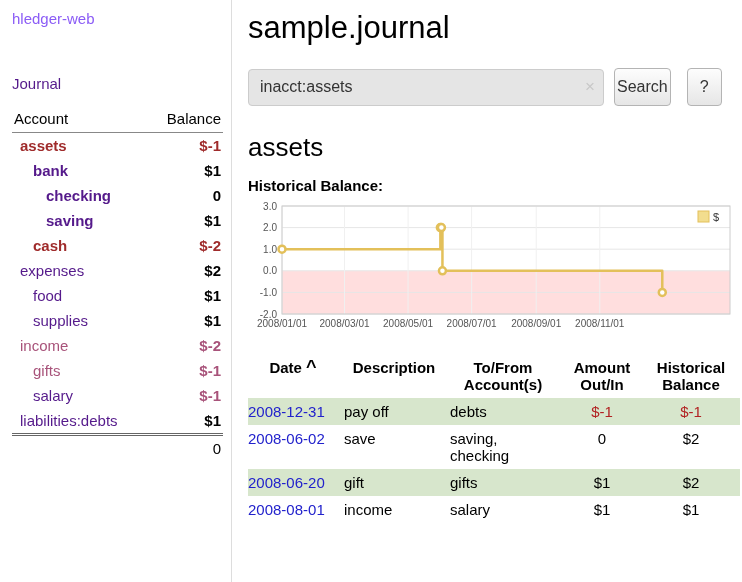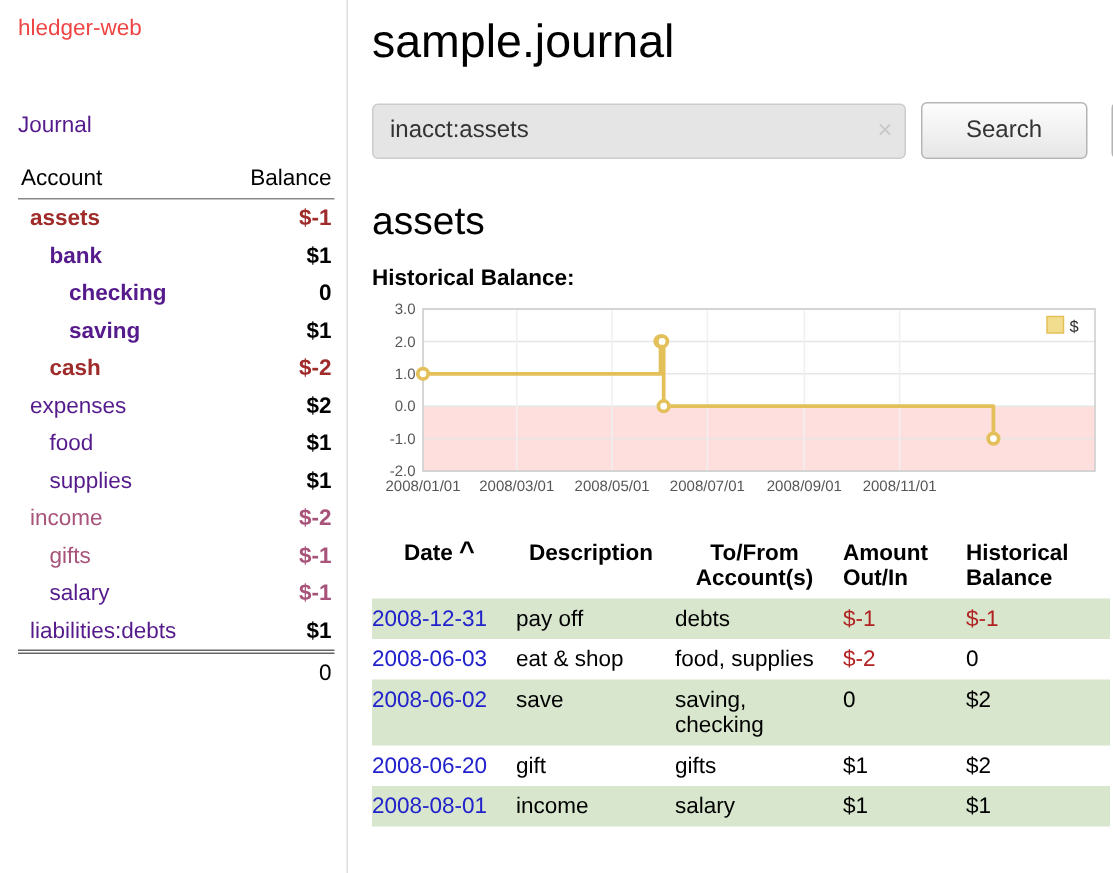--- a/index.html
+++ b/index.html
@@ -16,21 +16,21 @@
     width: 232px; min-width: 232px; height: 100%;
     border-right: 1px solid #ddd;
     padding: 10px 8px 0 12px;
     font-size: 15px;
   }
   a { text-decoration: none; cursor: pointer; }
   .purple { color: #551a8b; }
   .neg { color: #9f2b2b; }
   .rose { color: #a8537a; }
   .bold { font-weight: 700; }
-  .app-title { display: block; color: #ef4444; margin-bottom: 48px; }
+  .app-title { display: block; color: #8b5cf6; margin-bottom: 48px; }
   .journal-link { display: block; color: #551a8b; margin-bottom: 16px; }
   .acct-header {
     display: flex; justify-content: space-between;
     padding: 2px 2px 5px 2px; border-bottom: 1px solid #888;
   }
   .acct-row { display: flex; justify-content: space-between; padding: 4px 2px; }
   .acct-row .acct-bal { font-weight: 700; }
   .lvl1 { padding-left: 8px; }
   .lvl2 { padding-left: 21px; }
   .lvl3 { padding-left: 34px; }
@@ -47,21 +47,21 @@
   .search-box input {
     width: 100%; height: 37px; font-size: 16px; color: #333;
     padding: 0 28px 0 11px; border: 1px solid #ccc; border-radius: 4px;
     font-family: "Liberation Sans", sans-serif; background: #e5e5e5;
   }
   .clear-x {
     position: absolute; right: 9px; top: 8px;
     color: #c8c8c8; font-size: 17px; line-height: 20px; cursor: pointer;
   }
   .btn {
-    margin-left: 10px; height: 38px; padding: 0 29px; font-size: 16px;
+    margin-left: 10px; height: 38px; padding: 0 2px; font-size: 16px;
     color: #333; background: linear-gradient(#fdfdfd, #e6e6e6);
     border: 1px solid #b4b4b4; border-radius: 4px;
     font-family: "Liberation Sans", sans-serif; cursor: pointer;
   }
   .btn-help { margin-left: 16px; padding: 0 12px; }
   h2.account-heading { font-size: 26px; font-weight: 500; margin: 0 0 14px 0; }
   .chart-title { font-weight: 700; font-size: 15px; margin: 0 0 4px 0; }
 
   svg .tick { font-family: "Liberation Sans", sans-serif; font-size: 10px; fill: #555; }
   svg .legend-label { font-size: 11px; fill: #333; }
@@ -73,21 +73,21 @@
   }
   .register col.c-date { width: 96px; }
   .register col.c-desc { width: 106px; }
   .register col.c-acct { width: 112px; }
   .register col.c-amt  { width: 82px; }
   .register col.c-bal  { width: 96px; }
   .register th {
     font-weight: 700; text-align: center; vertical-align: top;
     padding: 3px 6px 5px 0;
   }
-  .register th.r, .register td.r { text-align: left; padding-right: 2px; }
+  .register th.r, .register td.r { text-align: center; padding-right: 2px; }
   .register td { padding: 5px 6px 5px 0; vertical-align: top; }
   .register tbody tr:nth-child(odd) { background: #d7e6cc; }
   .register td.date a { color: #2222cc; }
   .register .amt-neg { color: #b22222; }
   .register td.acct { white-space: pre-line; }
   .sort-caret { font-size: 18px; font-weight: 700; line-height: 14px; }
 </style>
 </head>
 <body>
 
@@ -229,27 +229,20 @@
       </thead>
       <tbody>
         <tr>
           <td class="date"><a>2008-12-31</a></td>
           <td>pay off</td>
           <td class="acct">debts</td>
           <td class="r amt-neg">$-1</td>
           <td class="r amt-neg">$-1</td>
         </tr>
         <tr>
-          <td class="date"><a>2008-06-03</a></td>
-          <td>eat &amp; shop</td>
-          <td class="acct">food, supplies</td>
-          <td class="r amt-neg">$-2</td>
-          <td class="r">0</td>
-        </tr>
-        <tr>
           <td class="date"><a>2008-06-02</a></td>
           <td>save</td>
           <td class="acct">saving,
 checking</td>
           <td class="r">0</td>
           <td class="r">$2</td>
         </tr>
         <tr>
           <td class="date"><a>2008-06-20</a></td>
           <td>gift</td>

